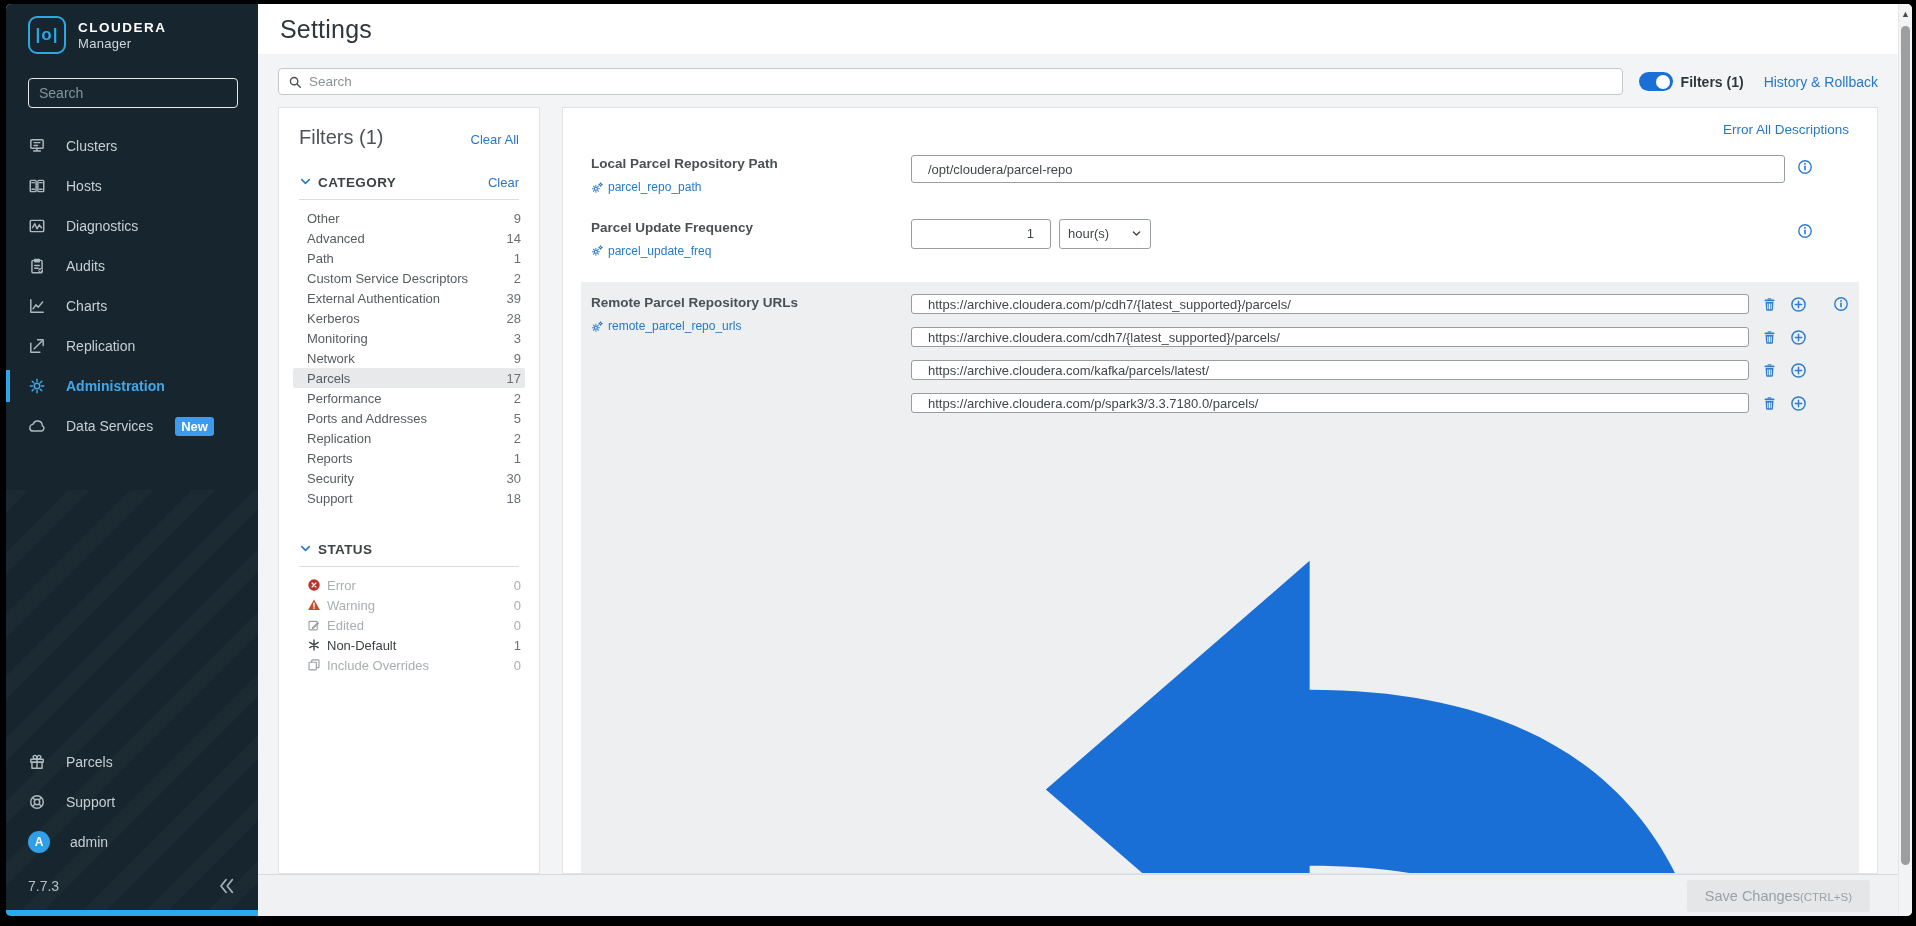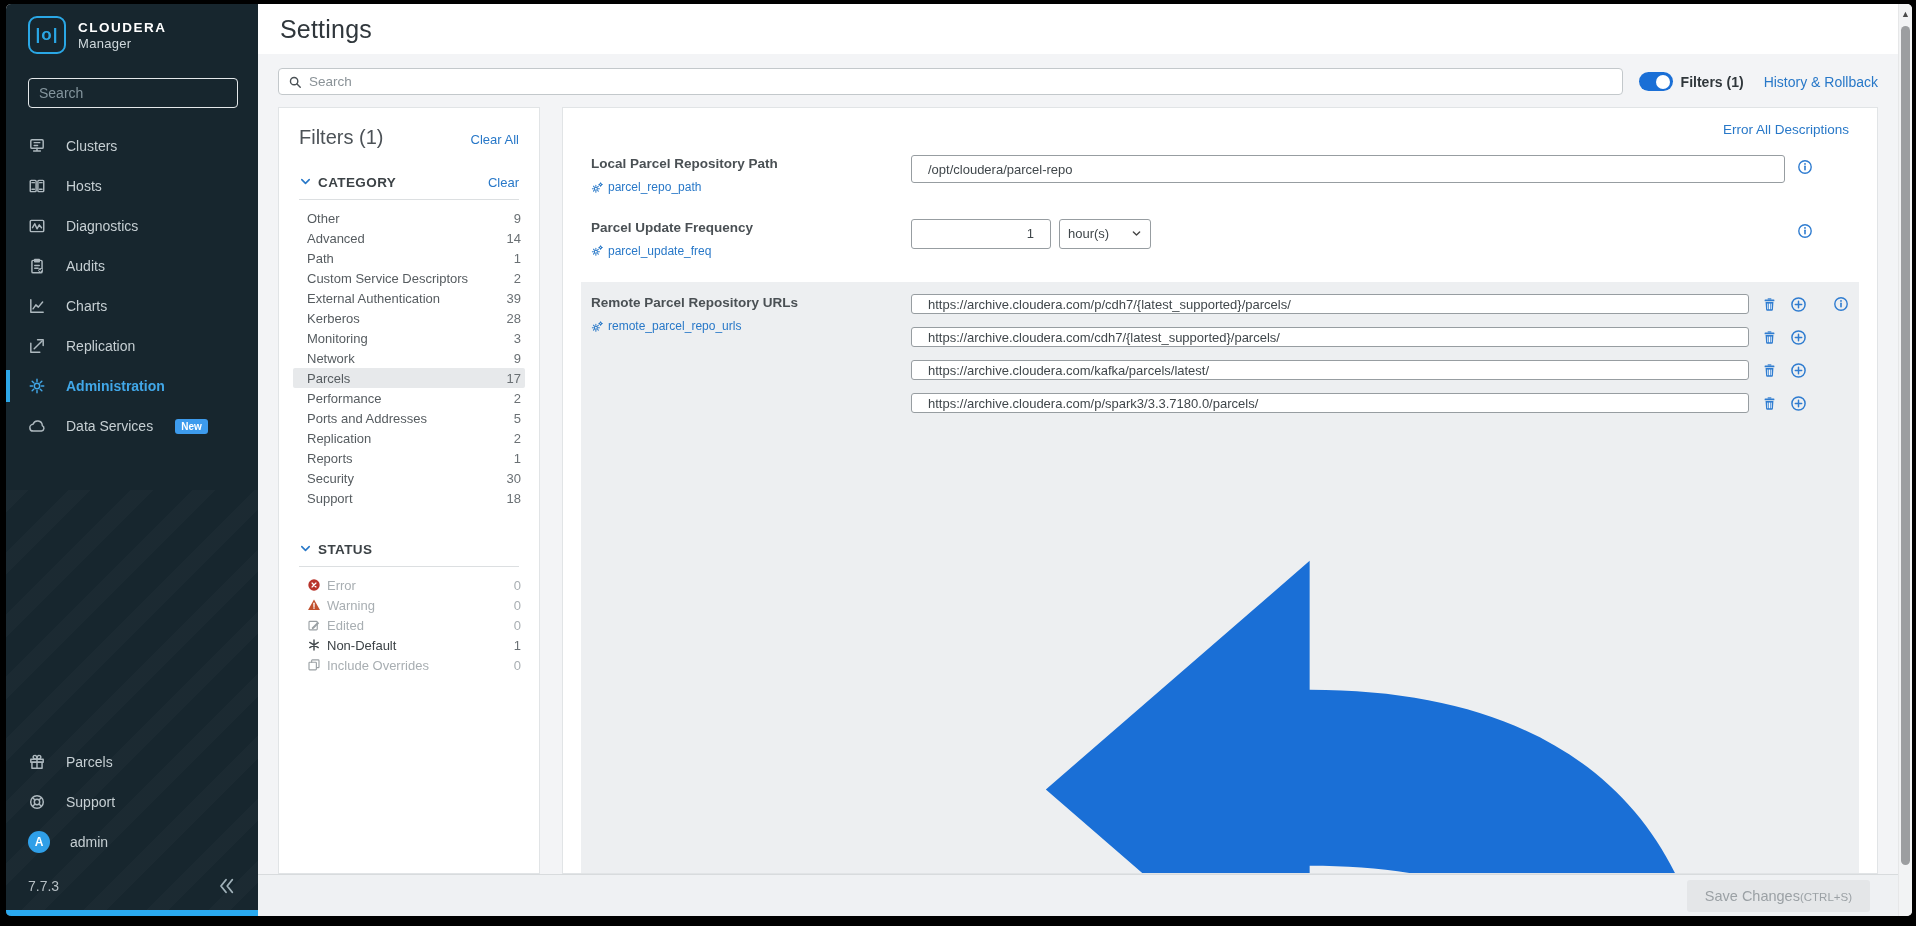--- a/index.html
+++ b/index.html
@@ -25,21 +25,21 @@
   .side-search input { width:100%; height:30px; background:transparent; border:1px solid #e4e8ea;
                 border-radius:4px; color:#cfd8dc; padding:0 10px; font-size:14px; outline:none; }
   .side-search input::placeholder { color:#84959d; }
   .nav { margin-top:8px; }
   .nav-item { position:relative; display:flex; align-items:center; gap:20px; height:40px;
               padding-left:22px; cursor:pointer; font-size:14px; color:#c6cfd3; }
   .nav-item .ic { width:18px; height:18px; color:#aeb9bf; flex-shrink:0; }
   .nav-item.active { color:#41a7e8; font-weight:bold; }
   .nav-item.active .ic { color:#41a7e8; }
   .nav-item.active::before { content:''; position:absolute; left:0; top:4px; bottom:4px; width:4px; background:#2da7e8; }
-  .badge-new { background:#3d9bed; color:#fff; font-size:10px; font-weight:bold;
+  .badge-new { background:#3d9bed; color:#fff; font-size:13px; font-weight:bold;
                padding:2px 6px; border-radius:3px; margin-left:2px; }
   .side-spacer { flex:1; }
   .avatar { width:22px; height:22px; border-radius:50%; background:#2f9fe8; color:#fff;
             display:flex; align-items:center; justify-content:center; font-size:12px; font-weight:bold; }
   .side-foot { display:flex; align-items:center; justify-content:space-between;
                padding:14px 22px 20px 22px; color:#b6bfc4; font-size:14px; }
   .collapse-ic { width:20px; height:20px; color:#9fb0b8; cursor:pointer; }
 
   
   .main { flex:1; display:flex; flex-direction:column; min-width:0; }

